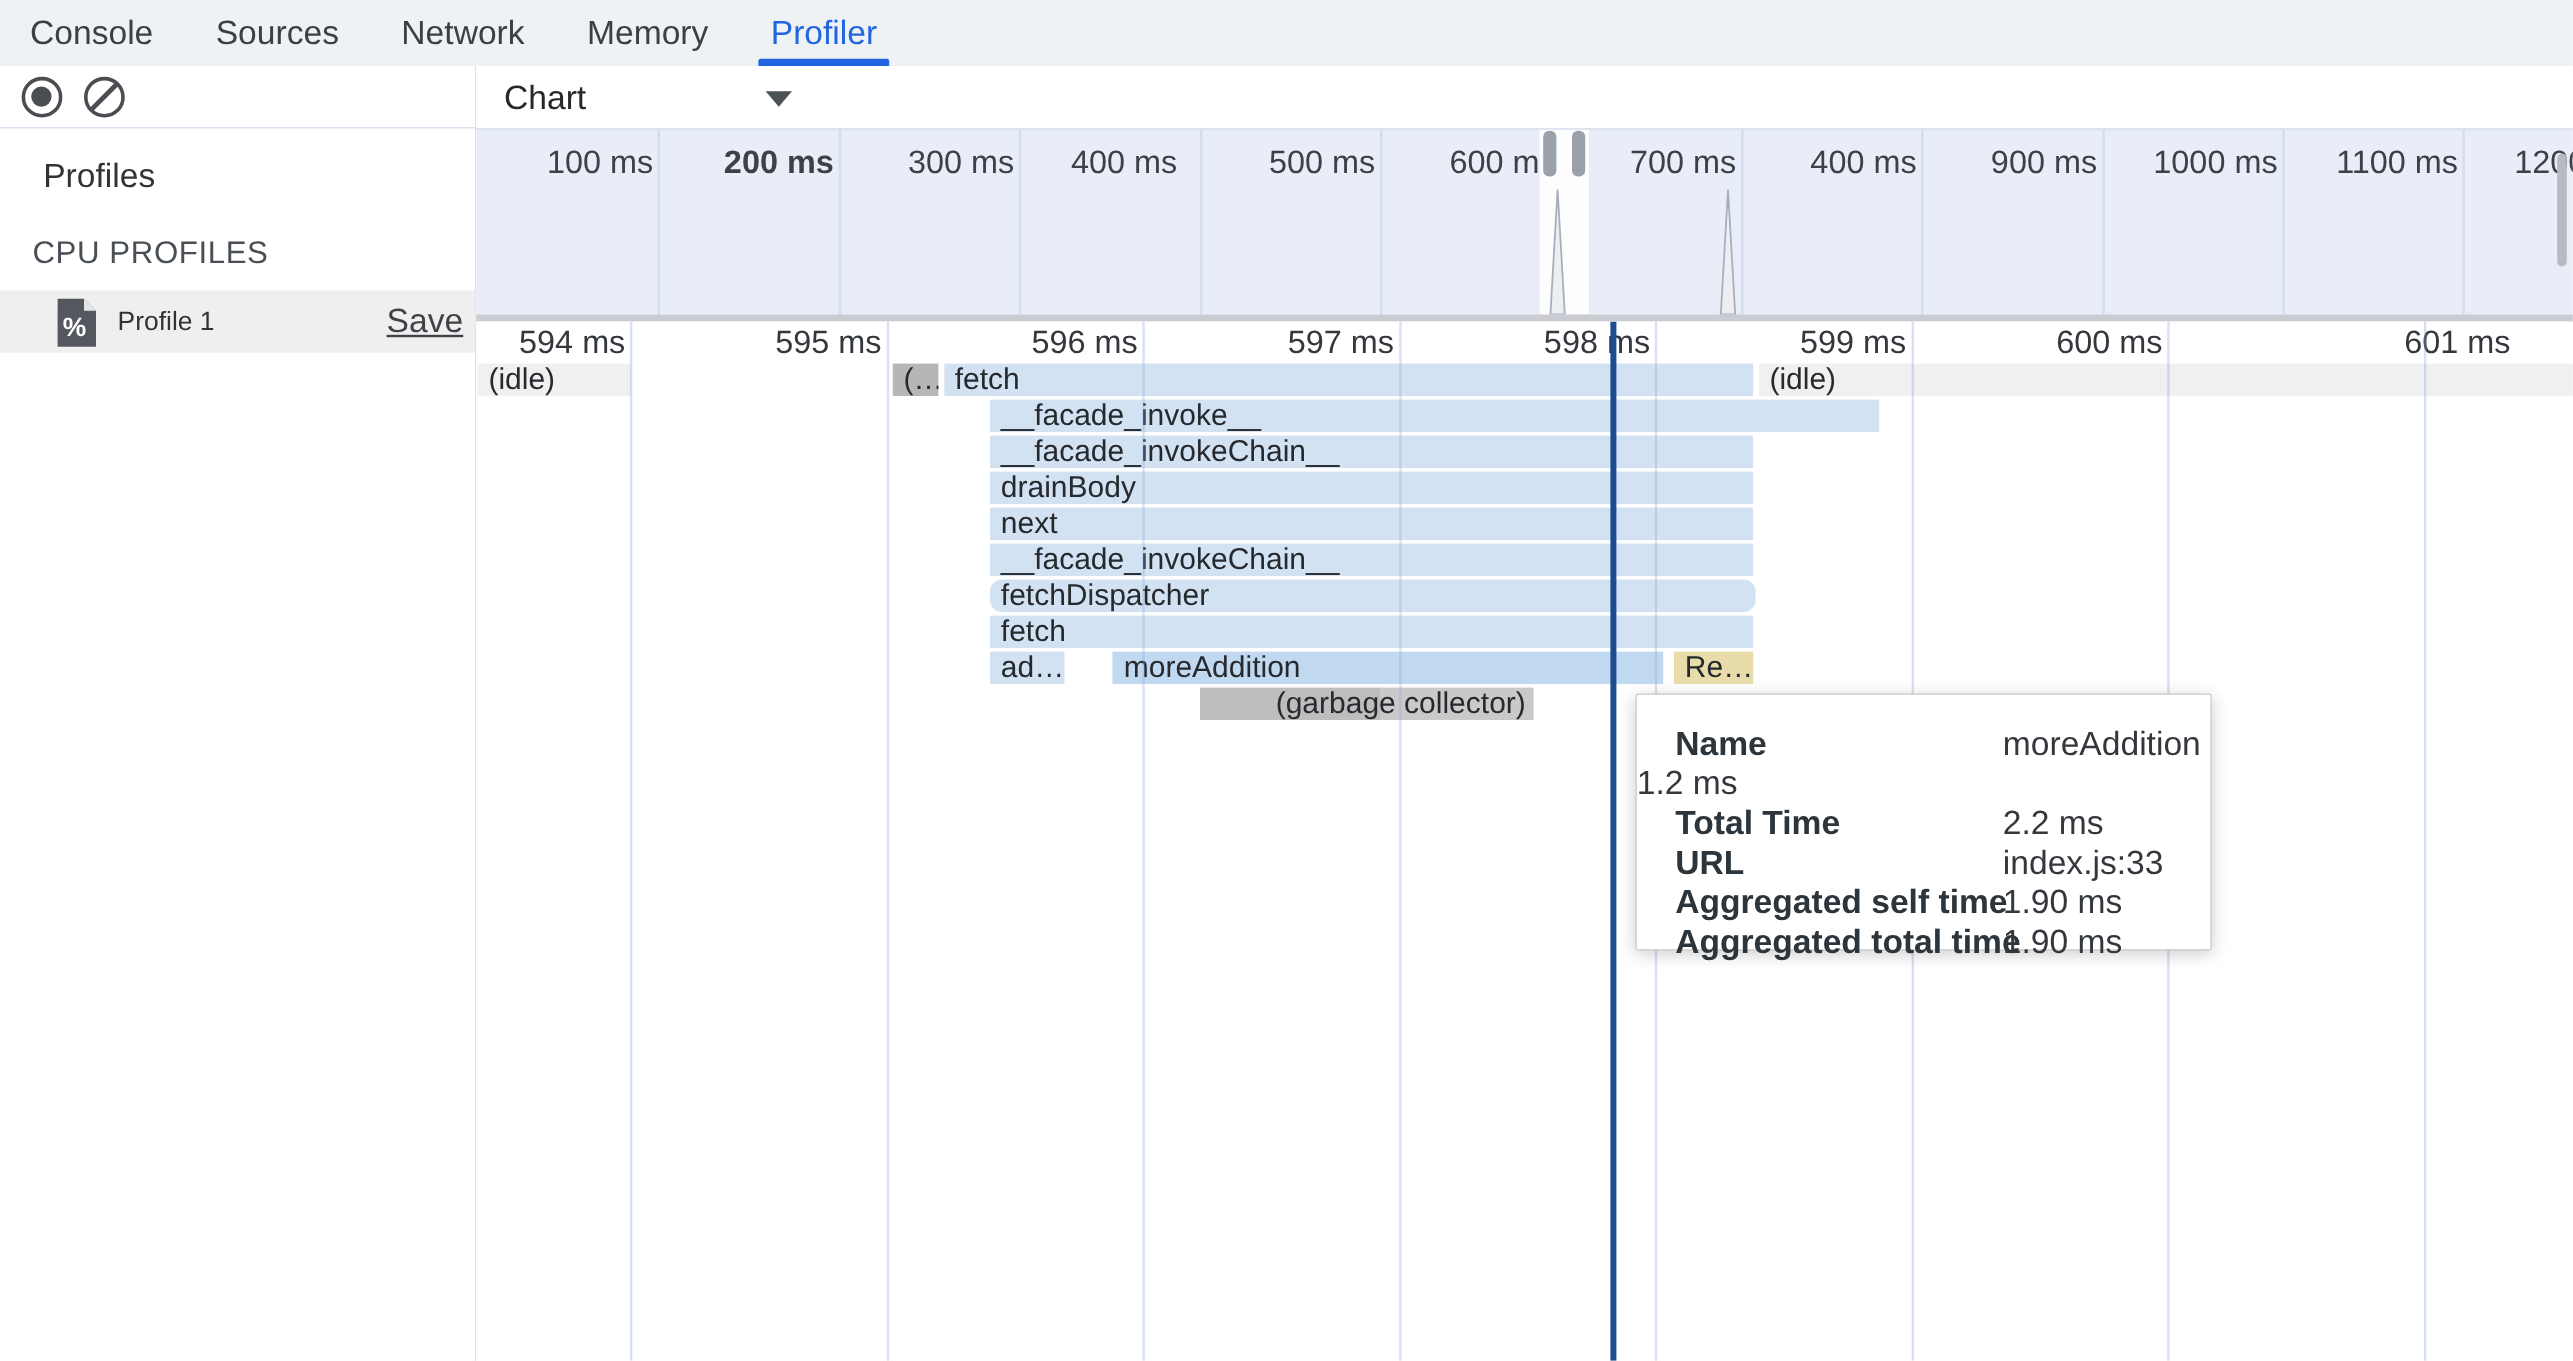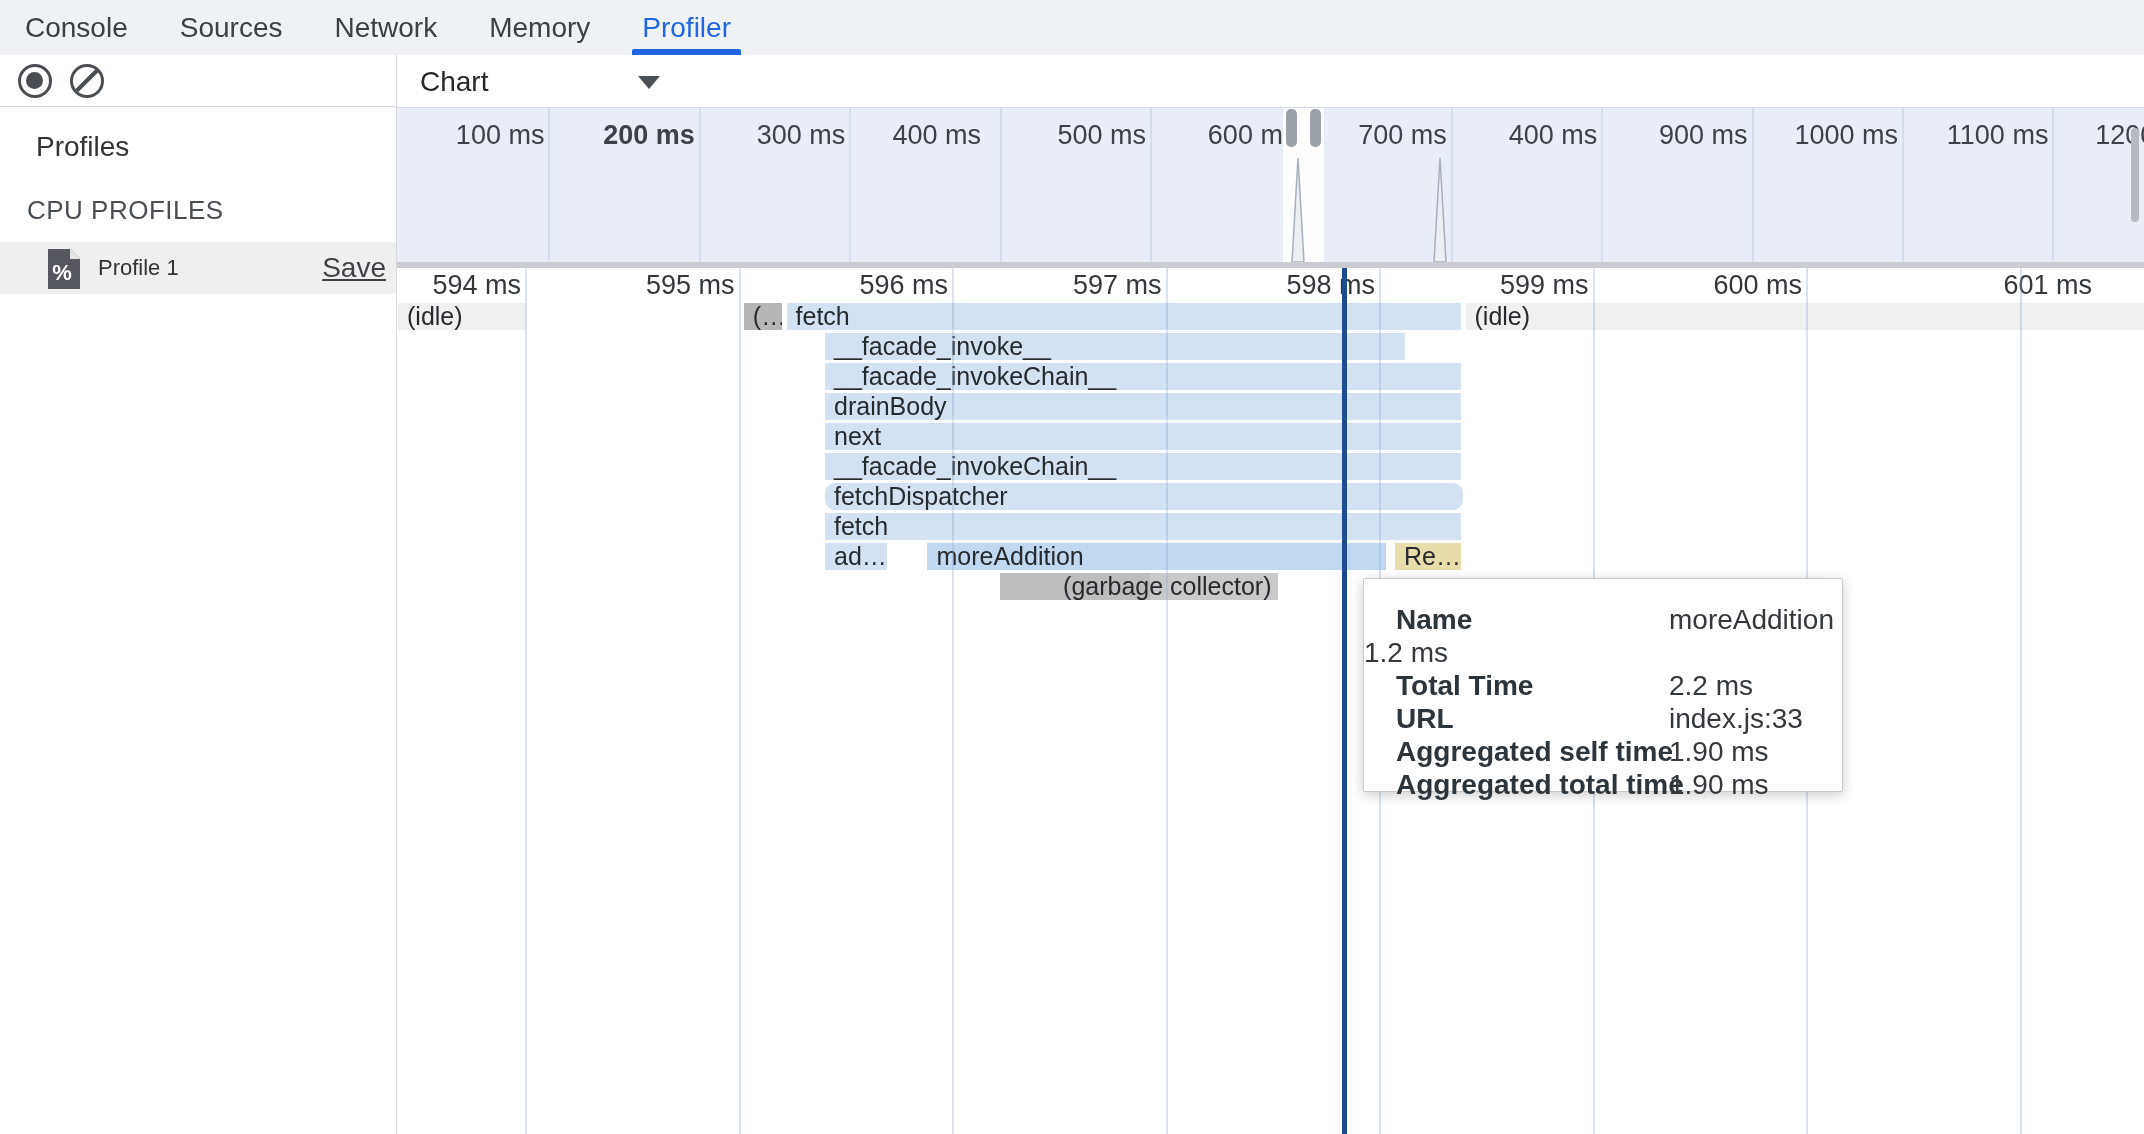--- a/index.html
+++ b/index.html
@@ -177,21 +177,21 @@
       <div class="gridline" style="left: 1195.6px;"></div>
       <div class="tick-label" style="left: 991.6px;">599 ms</div>
       <div class="gridline" style="left: 1409.1px;"></div>
       <div class="tick-label" style="left: 1205.1px;">600 ms</div>
       <div class="gridline" style="left: 1622.6px;"></div>
       <div class="tick-label" style="left: 1495px;">601 ms</div>
       <div class="bar idle" style="left: 1px; width: 128.1px; top: 35px;">(idle)</div>
       <div class="bar trunc" style="left: 346.87px; width: 38.43px; top: 35px;">(…</div>
       <div class="bar call" style="left: 389.57px; width: 674.66px; top: 35px;">fetch</div>
       <div class="bar idle" style="left: 1068.5px; width: 683.2px; top: 35px;">(idle)</div>
-      <div class="bar call" style="left: 428px; width: 580px; top: 65px;">__facade_invoke__</div>
+      <div class="bar call" style="left: 428px; width: 741px; top: 65px;">__facade_invoke__</div>
       <div class="bar call" style="left: 428px; width: 636.23px; top: 95px;">__facade_invokeChain__</div>
       <div class="bar call" style="left: 428px; width: 636.23px; top: 125px;">drainBody</div>
       <div class="bar call" style="left: 428px; width: 636.23px; top: 155px;">next</div>
       <div class="bar call" style="left: 428px; width: 636.23px; top: 185px;">__facade_invokeChain__</div>
       <div class="bar call" style="left: 428px; width: 638px; top: 215px; border-radius: 10px;">fetchDispatcher</div>
       <div class="bar call" style="left: 428px; width: 636.23px; top: 245px;">fetch</div>
       <div class="bar call" style="left: 428px; width: 61.915px; top: 275px;">ad…s</div>
       <div class="bar call hover" style="left: 530.48px; width: 459.025px; top: 275px;">moreAddition</div>
       <div class="bar record" style="left: 998.045px; width: 66.185px; top: 275px;">Re…e</div>
       <div class="bar gc" style="left: 603.07px; width: 277.55px; top: 305px;">(garbage collector)</div>

